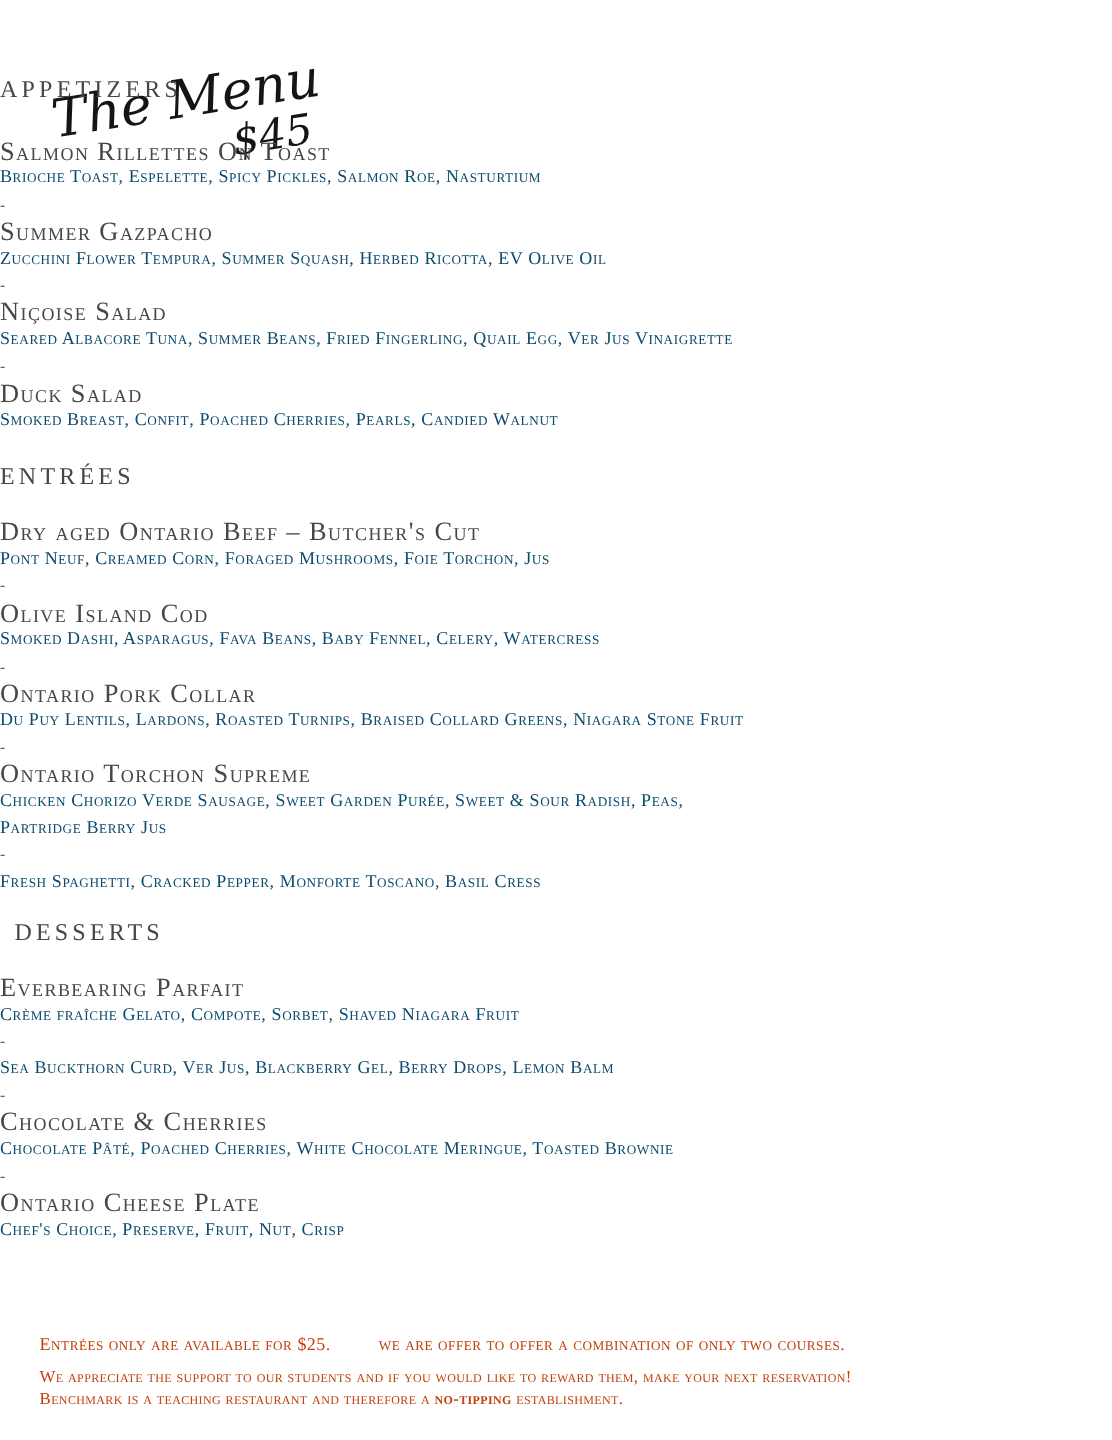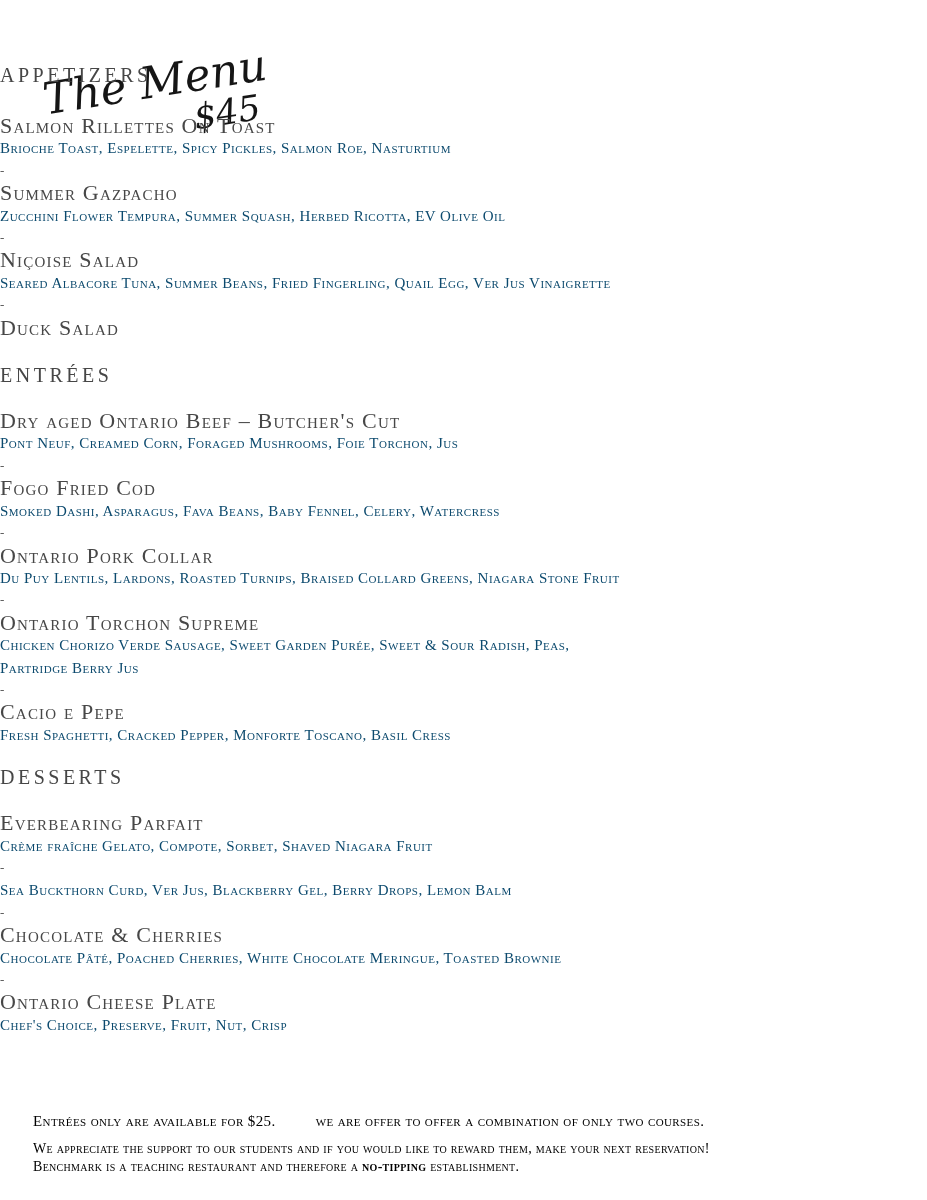--- a/index.html
+++ b/index.html
@@ -48,21 +48,21 @@
 
   .sec-title {
     font-size: 20px;
     line-height: 26px;
     letter-spacing: 3.5px;
     font-weight: normal;
     color: #464646;
     margin: 0 0 27px 0;
   }
   .section.entrees .sec-title  { margin: 23px 0 22px 0; }
-  .section.desserts .sec-title { margin: 18px 0 22px 0; }
+  .section.desserts .sec-title { margin: 18px 0 22px 12px; }
 
   .item-name {
     font-variant: small-caps;
     font-size: 22px;
     line-height: 22.4px;
     letter-spacing: 1.2px;
     color: #474747;
   }
   .item-desc {
     font-variant: small-caps;
@@ -78,21 +78,21 @@
     color: #555555;
   }
 
   
   .footer {
     position: absolute;
     left: 33px;
     right: 33px;
     top: 1110px;
     text-align: left;
-    color: #000000;
+    color: #c2410c;
   }
   .footer-line1 {
     display: flex;
     gap: 40px;
     font-variant: small-caps;
     font-size: 15px;
     line-height: 22px;
     letter-spacing: 0.4px;
   }
   .footer-block2 {
@@ -132,53 +132,53 @@
     <div class="dash">-</div>
 
     <div class="item">
       <div class="item-name">Niçoise Salad</div>
       <div class="item-desc">Seared Albacore Tuna, Summer Beans, Fried Fingerling, Quail Egg, Ver Jus Vinaigrette</div>
     </div>
     <div class="dash">-</div>
 
     <div class="item">
       <div class="item-name">Duck Salad</div>
+      <div class="item-desc">Smoked Breast, Confit, Poached Cherries, Pearls, Candied Walnut</div>
     </div>
   </div>
 
   <div class="section entrees">
     <h2 class="sec-title">ENTRÉES</h2>
 
     <div class="item">
       <div class="item-name">Dry aged Ontario Beef – Butcher's Cut</div>
       <div class="item-desc">Pont Neuf, Creamed Corn, Foraged Mushrooms, Foie Torchon, Jus</div>
     </div>
     <div class="dash">-</div>
 
     <div class="item">
-      <div class="item-name">Fogo Fried Cod</div>
+      <div class="item-name">Olive Island Cod</div>
       <div class="item-desc">Smoked Dashi, Asparagus, Fava Beans, Baby Fennel, Celery, Watercress</div>
     </div>
     <div class="dash">-</div>
 
     <div class="item">
       <div class="item-name">Ontario Pork Collar</div>
       <div class="item-desc">Du Puy Lentils, Lardons, Roasted Turnips, Braised Collard Greens, Niagara Stone Fruit</div>
     </div>
     <div class="dash">-</div>
 
     <div class="item">
       <div class="item-name">Ontario Torchon Supreme</div>
       <div class="item-desc">Chicken Chorizo Verde Sausage, Sweet Garden Purée, Sweet &amp; Sour Radish, Peas,
 Partridge Berry Jus</div>
     </div>
     <div class="dash">-</div>
 
     <div class="item">
-      <div class="item-name">Cacio e Pepe</div>
       <div class="item-desc">Fresh Spaghetti, Cracked Pepper, Monforte Toscano, Basil Cress</div>
     </div>
   </div>
 
   <div class="section desserts">
     <h2 class="sec-title">DESSERTS</h2>
 
     <div class="item">
       <div class="item-name">Everbearing Parfait</div>
       <div class="item-desc">Crème fraîche Gelato, Compote, Sorbet, Shaved Niagara Fruit</div>

